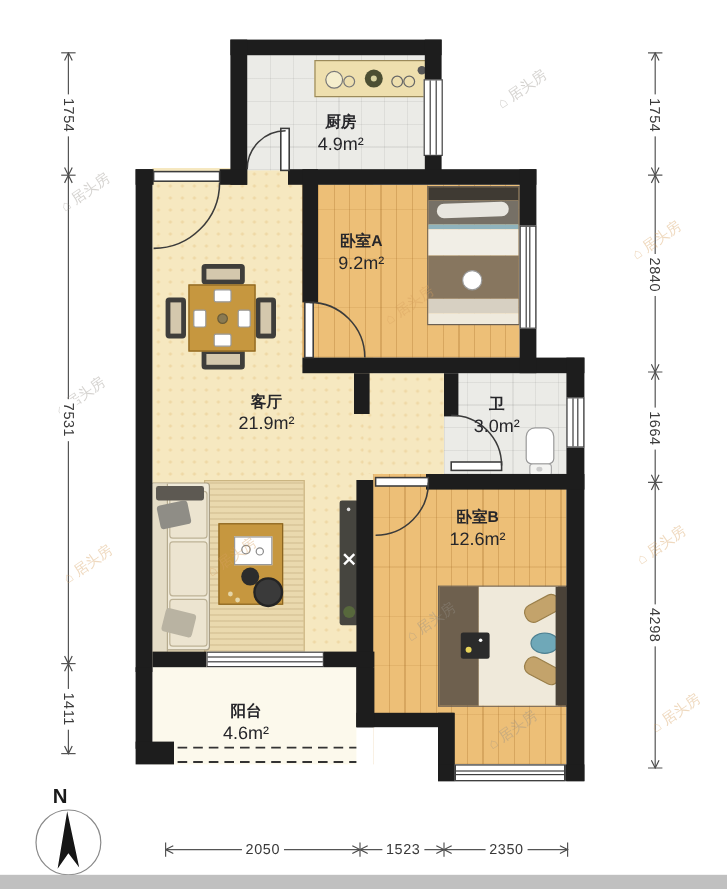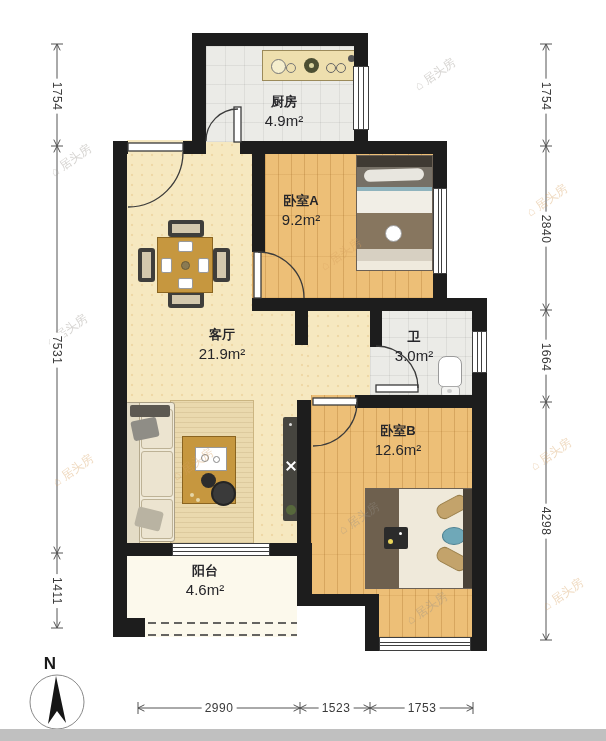--- a/index.html
+++ b/index.html
@@ -268,33 +268,33 @@
     <div class="ar">21.9m²</div>
   </div>
   <div class="room-label" style="left:414px;top:347px">
     <div class="nm">卫</div>
     <div class="ar">3.0m²</div>
   </div>
   <div class="room-label" style="left:398px;top:441px">
     <div class="nm">卧室B</div>
     <div class="ar">12.6m²</div>
   </div>
-  <div class="room-label" style="left:205px;top:581px">
+  <div class="room-label" style="left:205px;top:603px">
     <div class="nm">阳台</div>
     <div class="ar">4.6m²</div>
   </div>
 
   <span class="dim v" style="left:57px;top:96px">1754</span>
   <span class="dim v" style="left:57px;top:350px">7531</span>
   <span class="dim v" style="left:57px;top:591px">1411</span>
   <span class="dim v" style="left:546px;top:96px">1754</span>
   <span class="dim v" style="left:546px;top:229px">2840</span>
   <span class="dim v" style="left:546px;top:357px">1664</span>
   <span class="dim v" style="left:546px;top:521px">4298</span>
-  <span class="dim h" style="left:219px;top:708px">2990</span>
+  <span class="dim h" style="left:219px;top:708px">2050</span>
   <span class="dim h" style="left:336px;top:708px">1523</span>
-  <span class="dim h" style="left:422px;top:708px">1753</span>
+  <span class="dim h" style="left:422px;top:708px">2350</span>
 
   <span class="nlabel" style="left:50px;top:664px">N</span>
 
   <div class="abs" style="left:0;top:729px;width:606px;height:12px;background:#c0c0c0;z-index:50"></div>
 
 </div>
 
 </body></html>

